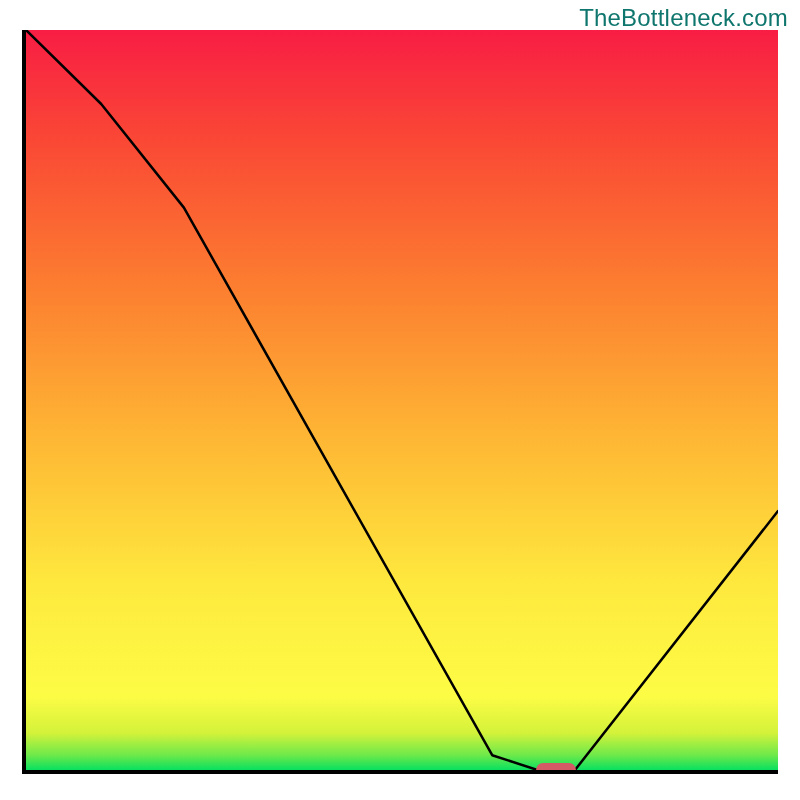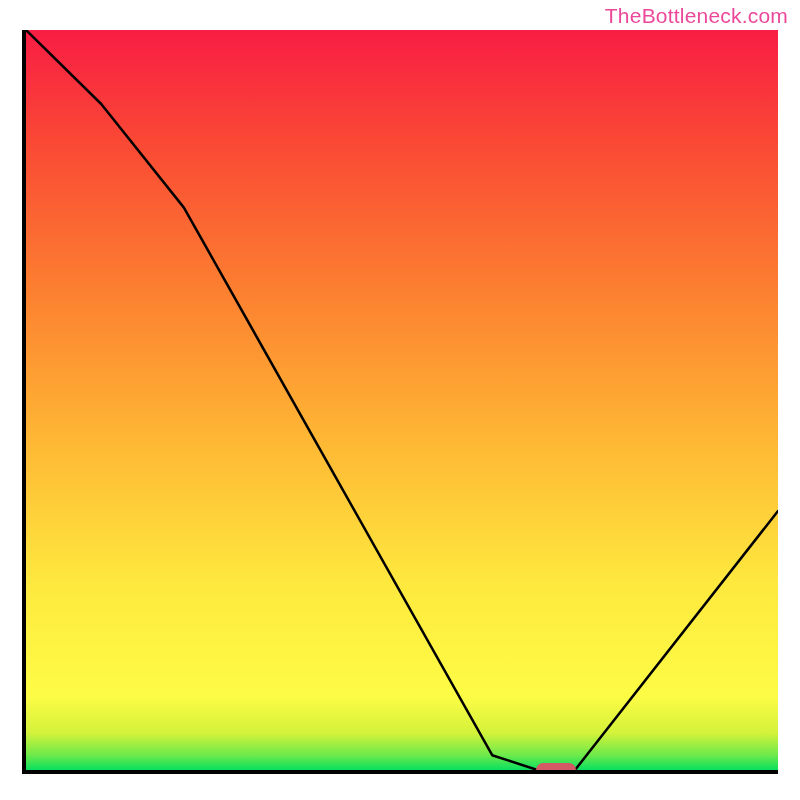--- a/index.html
+++ b/index.html
@@ -8,23 +8,23 @@
     width: 800px;
     height: 800px;
     position: relative;
     font-family: Arial, Helvetica, sans-serif;
     background: #ffffff;
   }
   .watermark {
     position: absolute;
     top: 4px;
     right: 12px;
-    font-size: 21px;
+    font-size: 24px;
     font-weight: 500;
-    color: #ec4899;
+    color: #0f766e;
     letter-spacing: 0.2px;
     z-index: 10;
   }
   .plot-frame {
     position: absolute;
     left: 22px;
     top: 30px;
     width: 756px;
     height: 744px;
     border-left: 4px solid #000;

